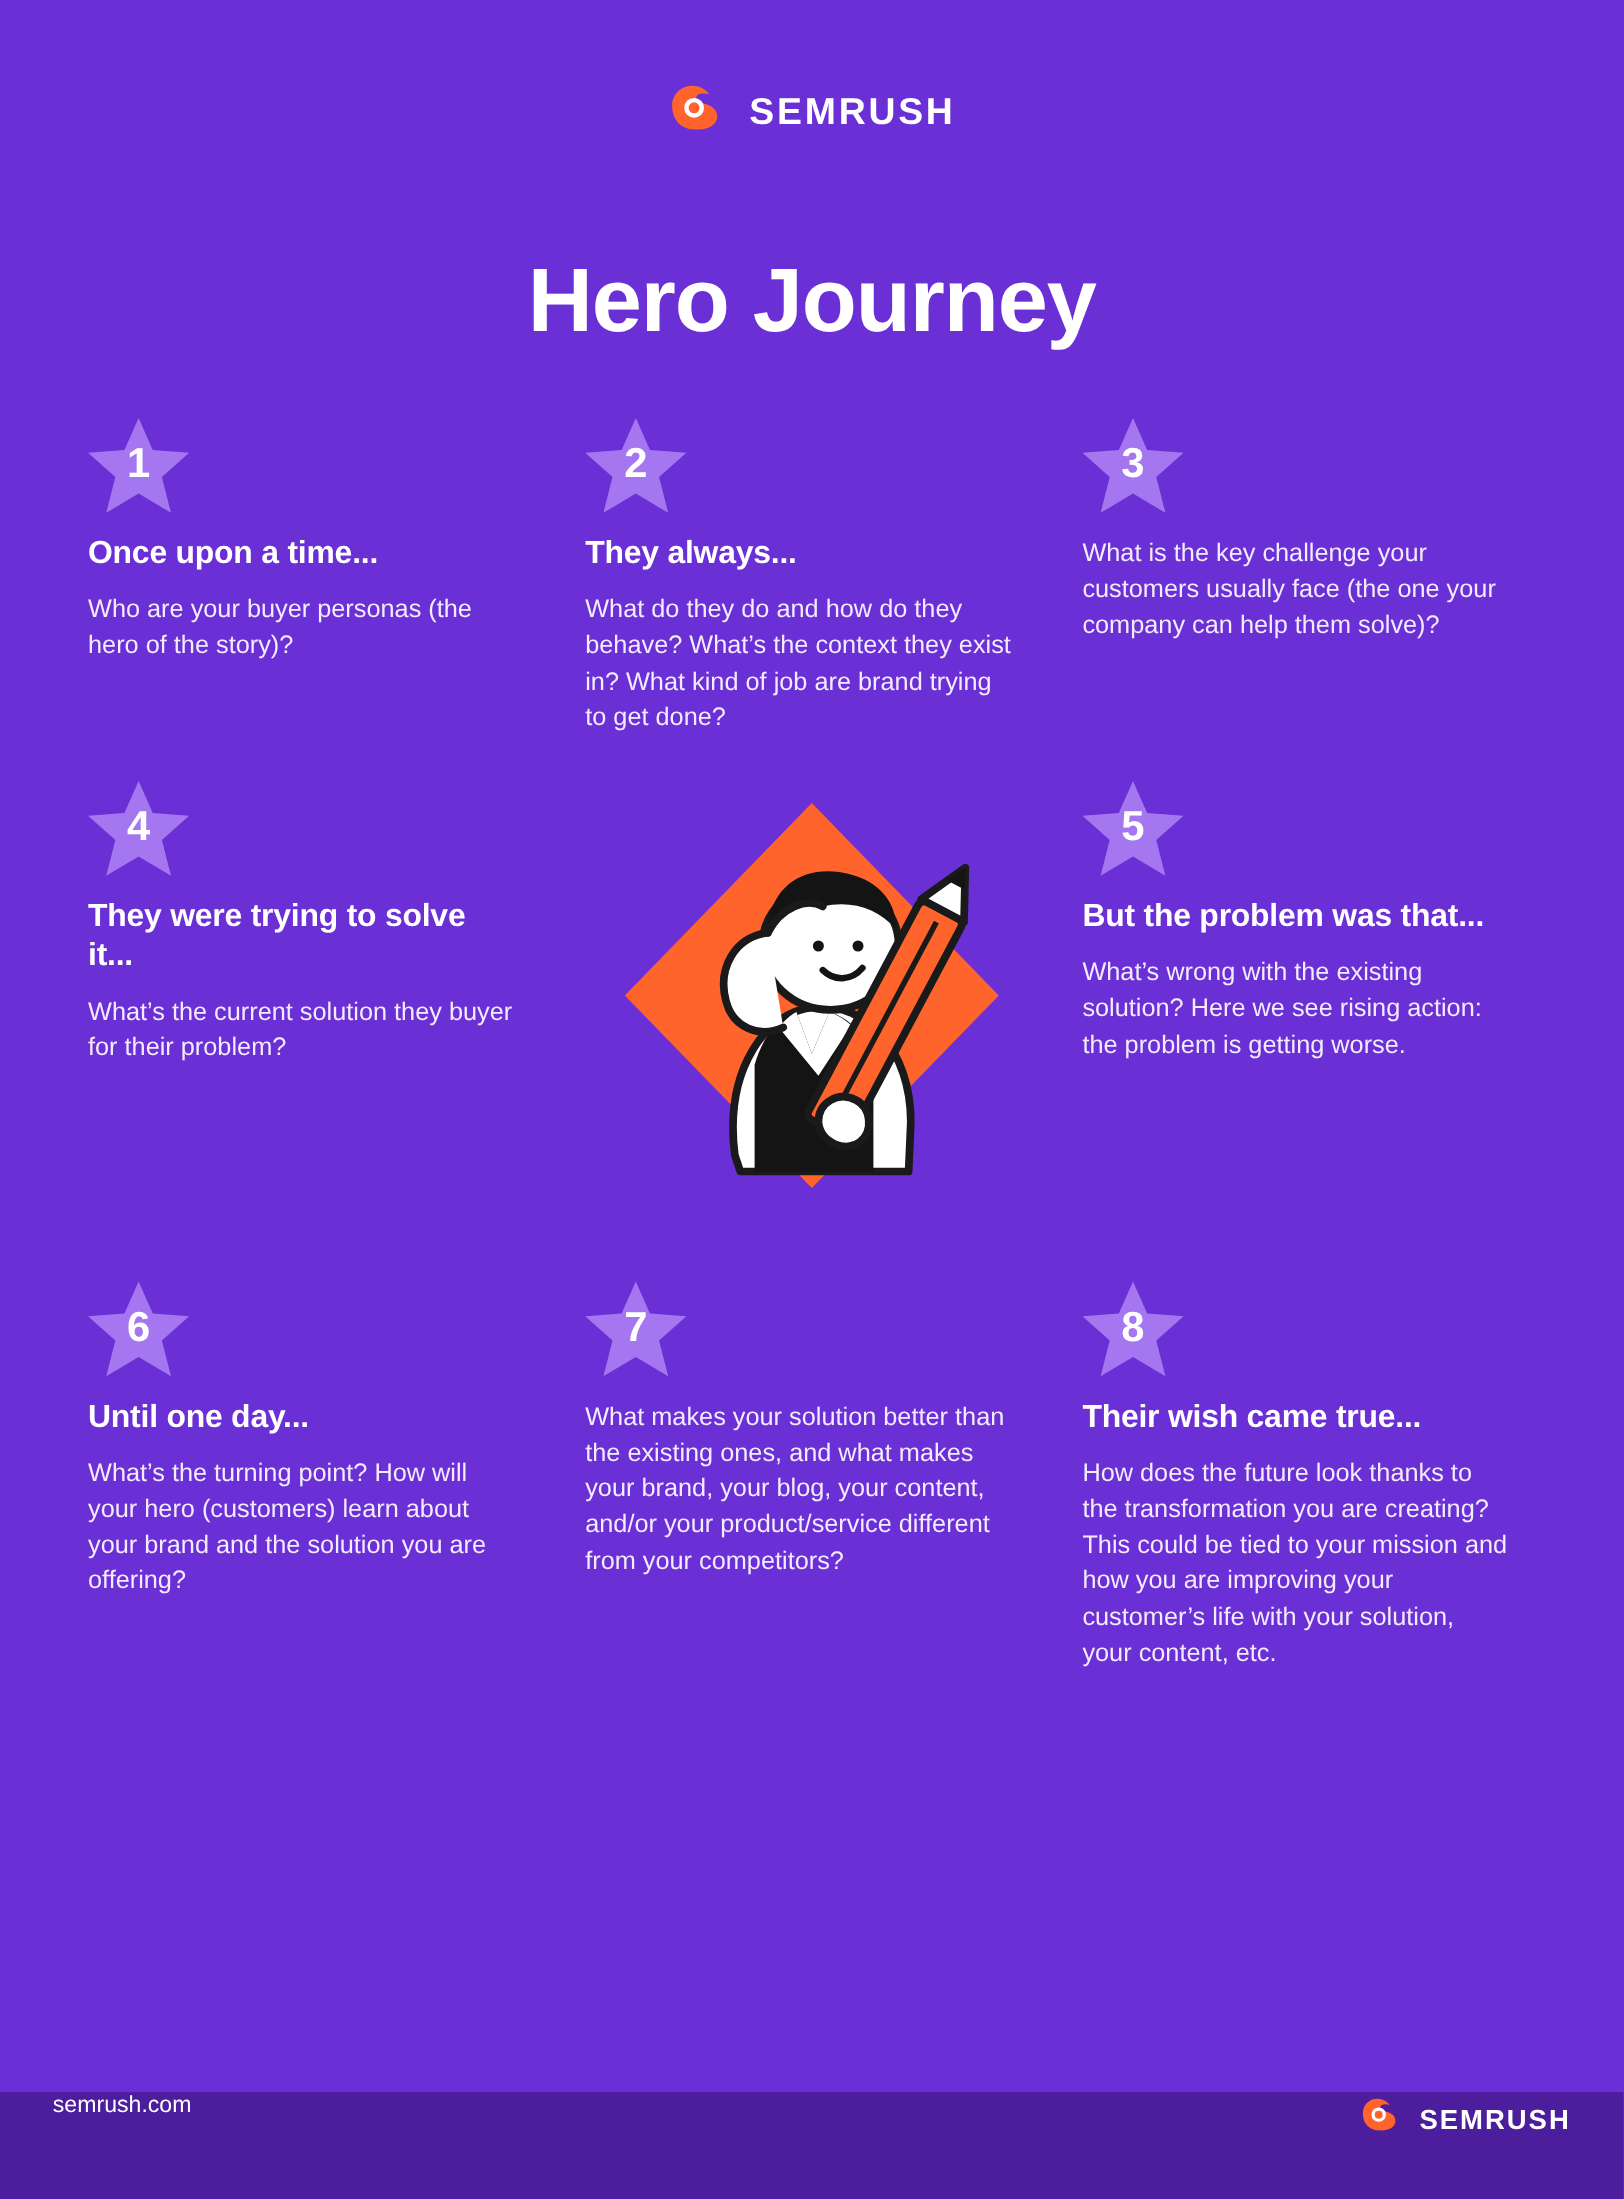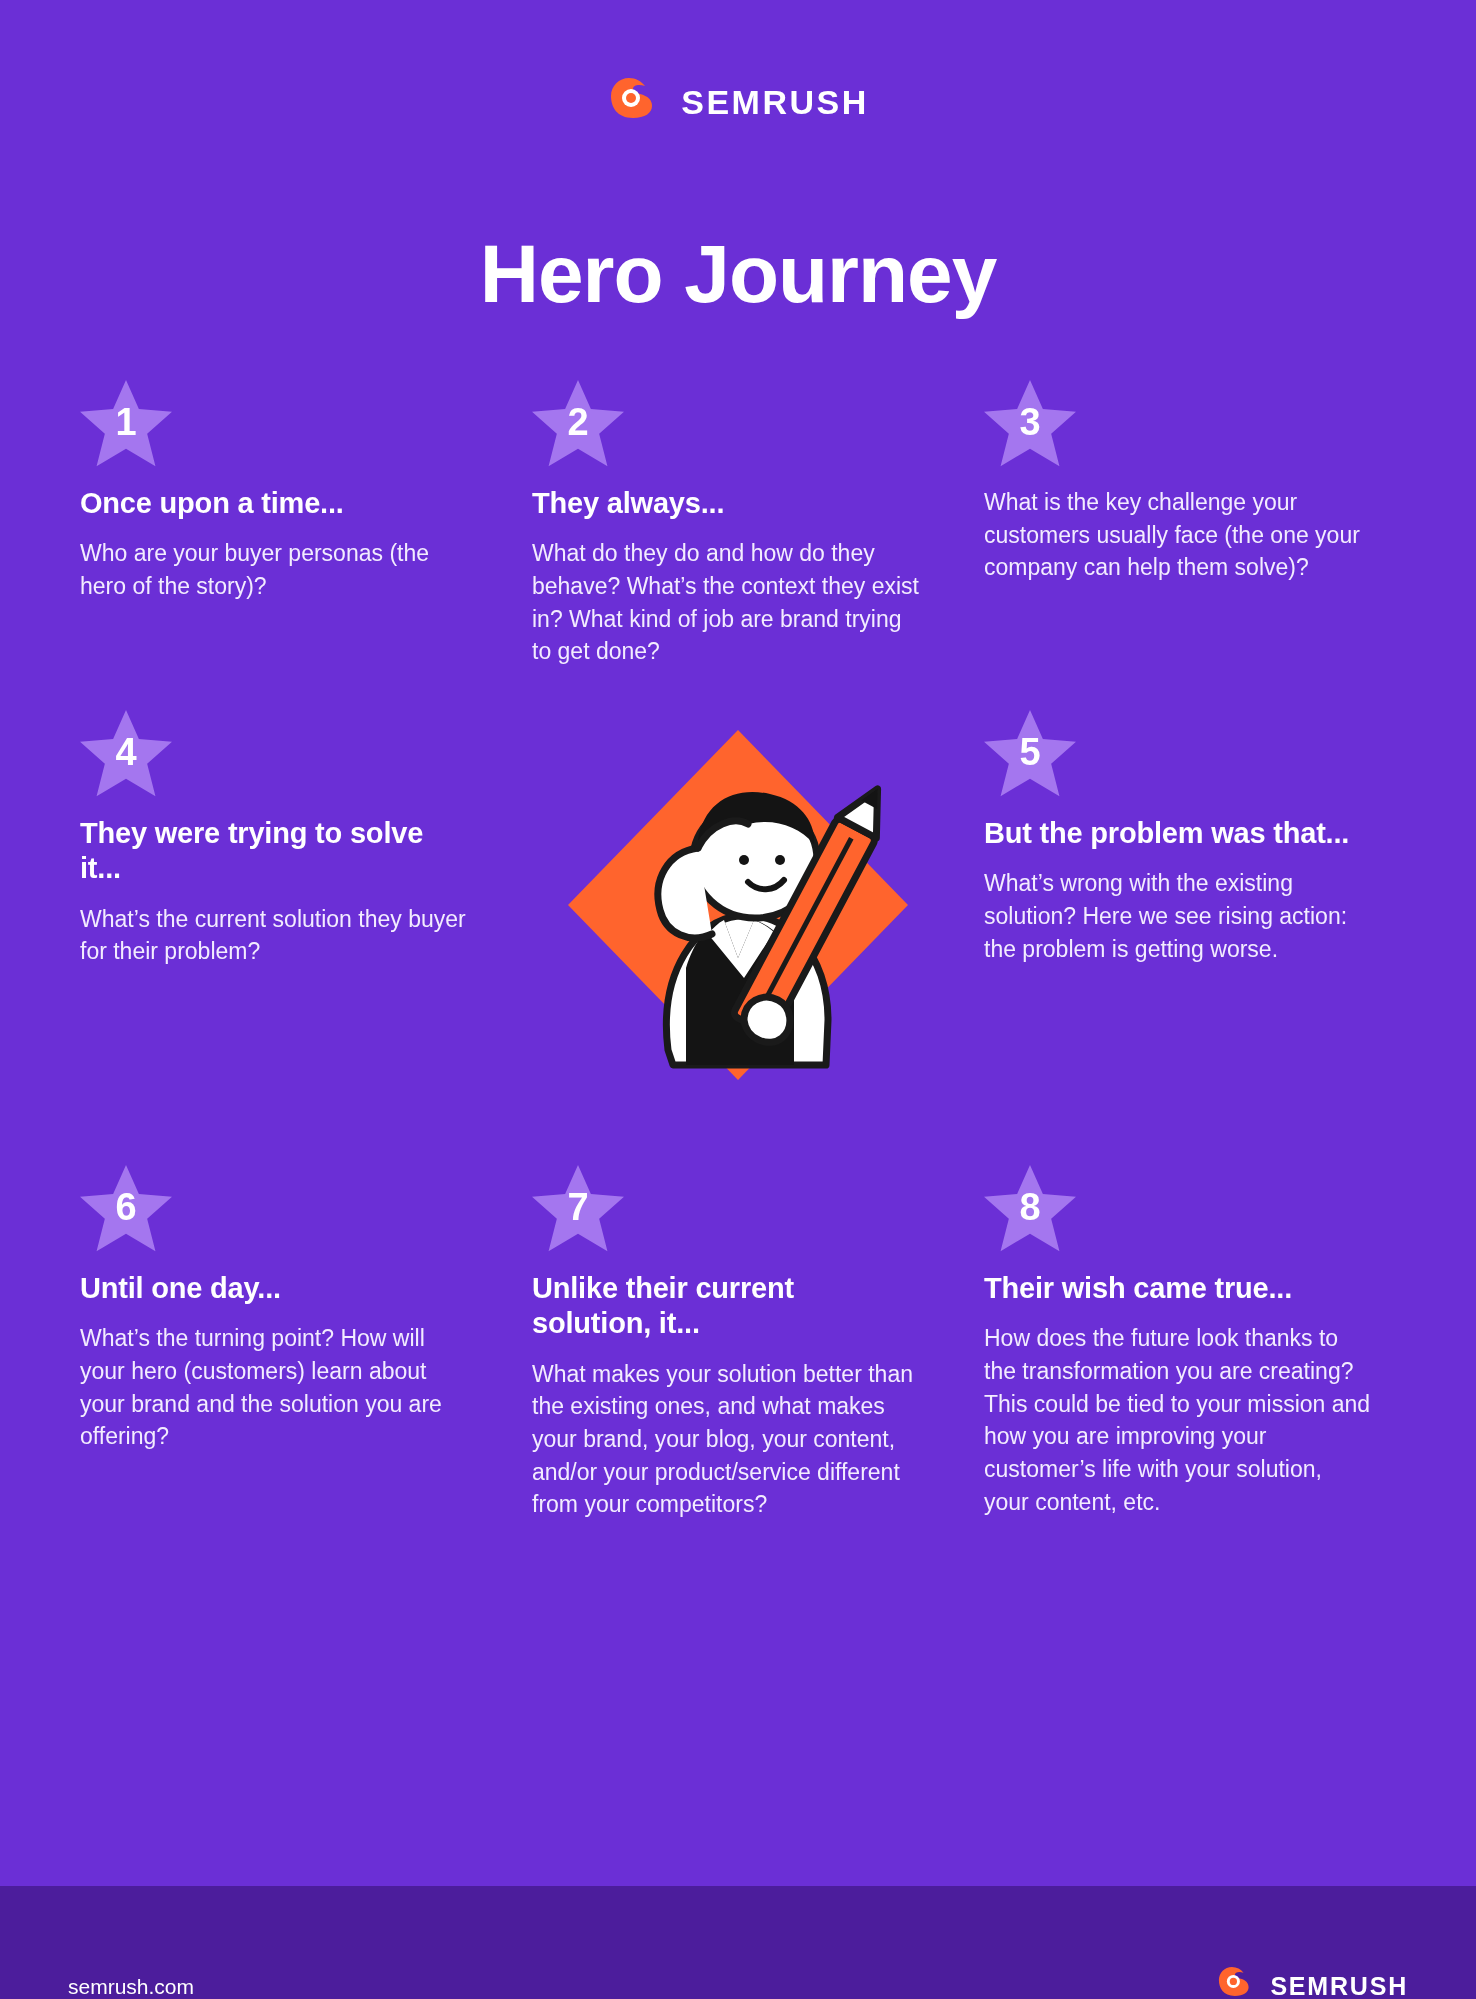--- a/index.html
+++ b/index.html
@@ -129,26 +129,26 @@
     width: 380px;
     height: 370px;
   }
 
   
   .footer {
     position: absolute;
     left: 0;
     bottom: 0;
     width: 1476px;
-    height: 113px;
+    height: 97px;
     background: #4c1d9c;
     display: flex;
-    align-items: flex-end;
+    align-items: flex-start;
     justify-content: space-between;
-    padding: 0 68px;
+    padding: 0 48px;
   }
   .footer-url {
     font-size: 21px;
     color: #ffffff;
   }
   .footer-brand {
     display: flex;
     align-items: center;
     gap: 12px;
   }
@@ -267,21 +267,20 @@
       <h3>Until one day...</h3>
       <p>What’s the turning point? How will your hero (customers) learn about your brand and the solution you are offering?</p>
     </div>
 
     <div class="cell row3">
       <div class="star-wrap">
         <div class="star">
           <span class="star-num">7</span>
         </div>
       </div>
-      <h3>Unlike their current solution, it...</h3>
       <p>What makes your solution better than the existing ones, and what makes your brand, your blog, your content, and/or your product/service different from your competitors?</p>
     </div>
 
     <div class="cell row3">
       <div class="star-wrap">
         <div class="star">
           <span class="star-num">8</span>
         </div>
       </div>
       <h3>Their wish came true...</h3>

